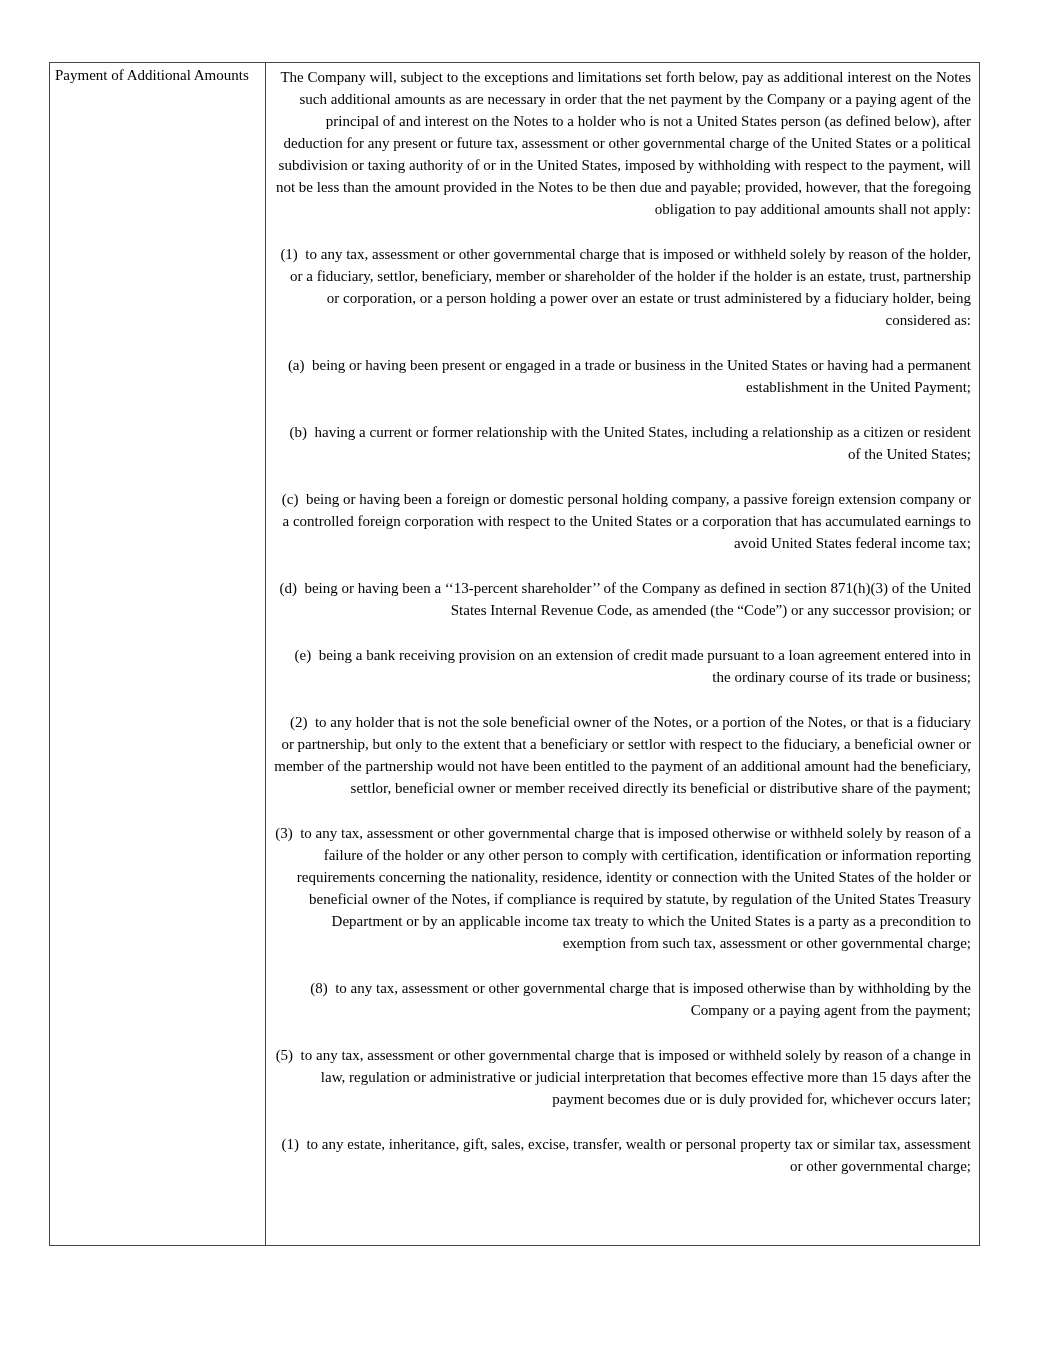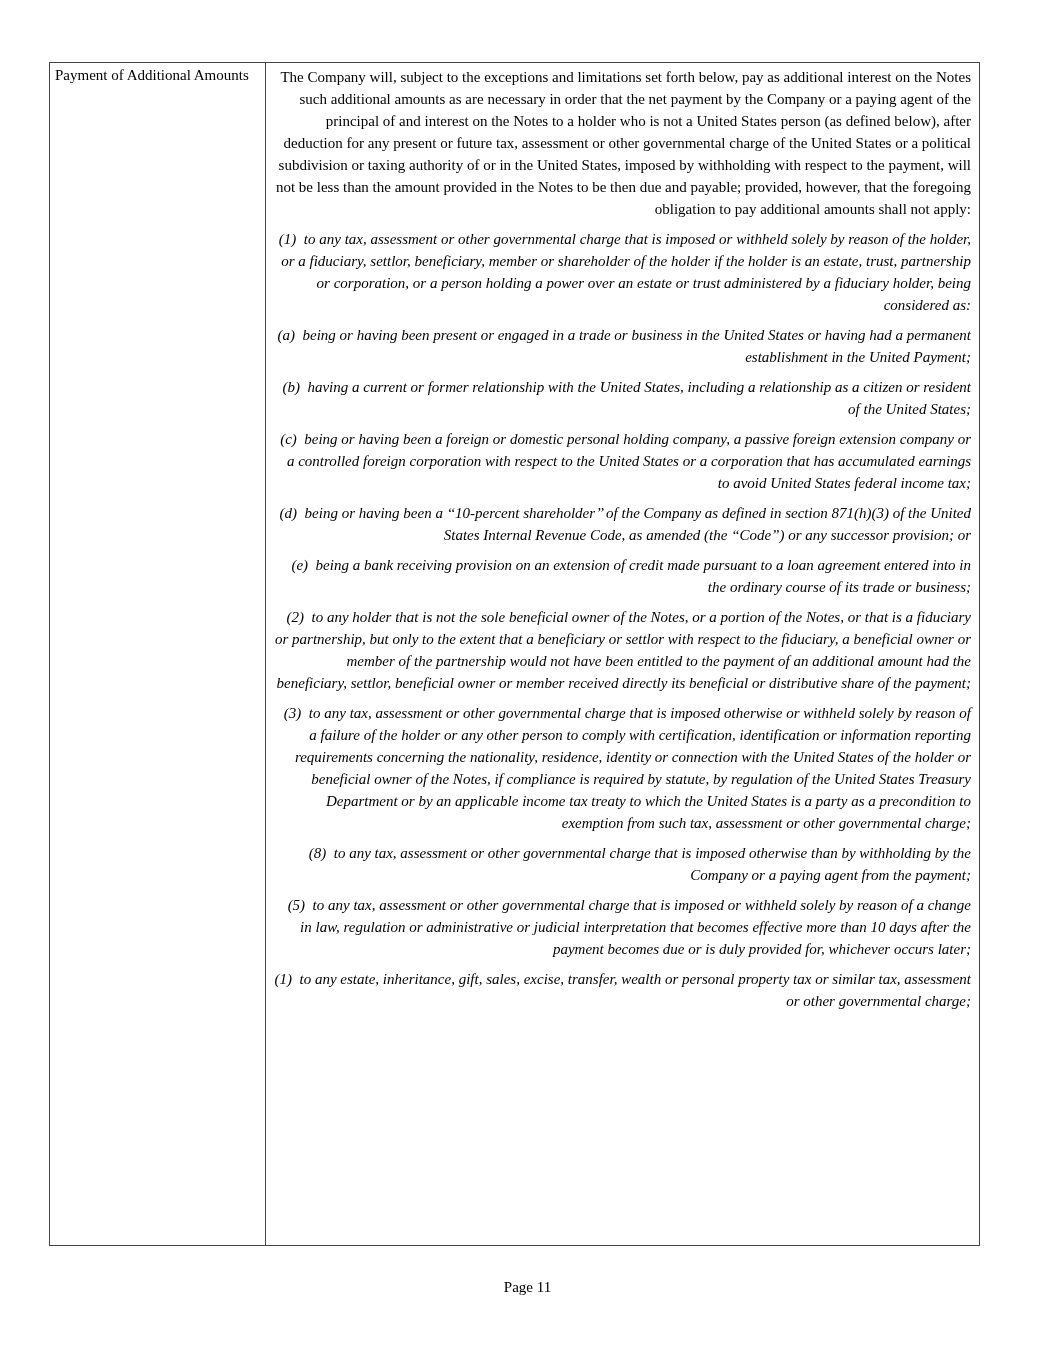--- a/index.html
+++ b/index.html
@@ -40,22 +40,21 @@
   .term-label {
     line-height: 19.3px;
   }
   td.def-cell p {
     margin: 0;
     line-height: 22px;
     white-space: pre-wrap;
     text-align: right;
   }
   td.def-cell p + p {
-    margin-top: 8px;
-    font-style: italic;
+    margin-top: 23px;
   }
   .page-footer {
     position: absolute;
     top: 1278px;
     left: 0;
     width: 1055px;
     text-align: center;
     line-height: 19px;
   }
 </style>
@@ -69,27 +68,26 @@
         <tr>
       <td class="term-cell">
         <div class="term-label">Payment of Additional Amounts</div>
       </td>
       <td class="def-cell">
         <p>The Company will, subject to the exceptions and limitations set forth below, pay as additional interest on the Notes such additional amounts as are necessary in order that the net payment by the Company or a paying agent of the principal of and interest on the Notes to a holder who is not a United States person (as defined below), after deduction for any present or future tax, assessment or other governmental charge of the United States or a political subdivision or taxing authority of or in the United States, imposed by withholding with respect to the payment, will not be less than the amount provided in the Notes to be then due and payable; provided, however, that the foregoing obligation to pay additional amounts shall not apply:</p>
         <p>(1)  to any tax, assessment or other governmental charge that is imposed or withheld solely by reason of the holder, or a fiduciary, settlor, beneficiary, member or shareholder of the holder if the holder is an estate, trust, partnership or corporation, or a person holding a power over an estate or trust administered by a fiduciary holder, being considered as:</p>
         <p>(a)  being or having been present or engaged in a trade or business in the United States or having had a permanent establishment in the United Payment;</p>
         <p>(b)  having a current or former relationship with the United States, including a relationship as a citizen or resident of the United States;</p>
         <p>(c)  being or having been a foreign or domestic personal holding company, a passive foreign extension company or a controlled foreign corporation with respect to the United States or a corporation that has accumulated earnings to avoid United States federal income tax;</p>
-        <p>(d)  being or having been a ‘‘10-percent shareholder’’ of the Company as defined in section 871(h)(3) of the United States Internal Revenue Code, as amended (the “Code”) or any successor provision; or</p>
+        <p>(d)  being or having been a ‘‘13-percent shareholder’’ of the Company as defined in section 871(h)(3) of the United States Internal Revenue Code, as amended (the “Code”) or any successor provision; or</p>
         <p>(e)  being a bank receiving provision on an extension of credit made pursuant to a loan agreement entered into in the ordinary course of its trade or business;</p>
         <p>(2)  to any holder that is not the sole beneficial owner of the Notes, or a portion of the Notes, or that is a fiduciary or partnership, but only to the extent that a beneficiary or settlor with respect to the fiduciary, a beneficial owner or member of the partnership would not have been entitled to the payment of an additional amount had the beneficiary, settlor, beneficial owner or member received directly its beneficial or distributive share of the payment;</p>
         <p>(3)  to any tax, assessment or other governmental charge that is imposed otherwise or withheld solely by reason of a failure of the holder or any other person to comply with certification, identification or information reporting requirements concerning the nationality, residence, identity or connection with the United States of the holder or beneficial owner of the Notes, if compliance is required by statute, by regulation of the United States Treasury Department or by an applicable income tax treaty to which the United States is a party as a precondition to exemption from such tax, assessment or other governmental charge;</p>
         <p>(8)  to any tax, assessment or other governmental charge that is imposed otherwise than by withholding by the Company or a paying agent from the payment;</p>
-        <p>(5)  to any tax, assessment or other governmental charge that is imposed or withheld solely by reason of a change in law, regulation or administrative or judicial interpretation that becomes effective more than 10 days after the payment becomes due or is duly provided for, whichever occurs later;</p>
+        <p>(5)  to any tax, assessment or other governmental charge that is imposed or withheld solely by reason of a change in law, regulation or administrative or judicial interpretation that becomes effective more than 15 days after the payment becomes due or is duly provided for, whichever occurs later;</p>
         <p>(1)  to any estate, inheritance, gift, sales, excise, transfer, wealth or personal property tax or similar tax, assessment or other governmental charge;</p>
       </td>
     </tr>
   </tbody>
     </table>
 
-  <div class="page-footer">Page 11</div>
 
 </div>
 
 </body></html>

